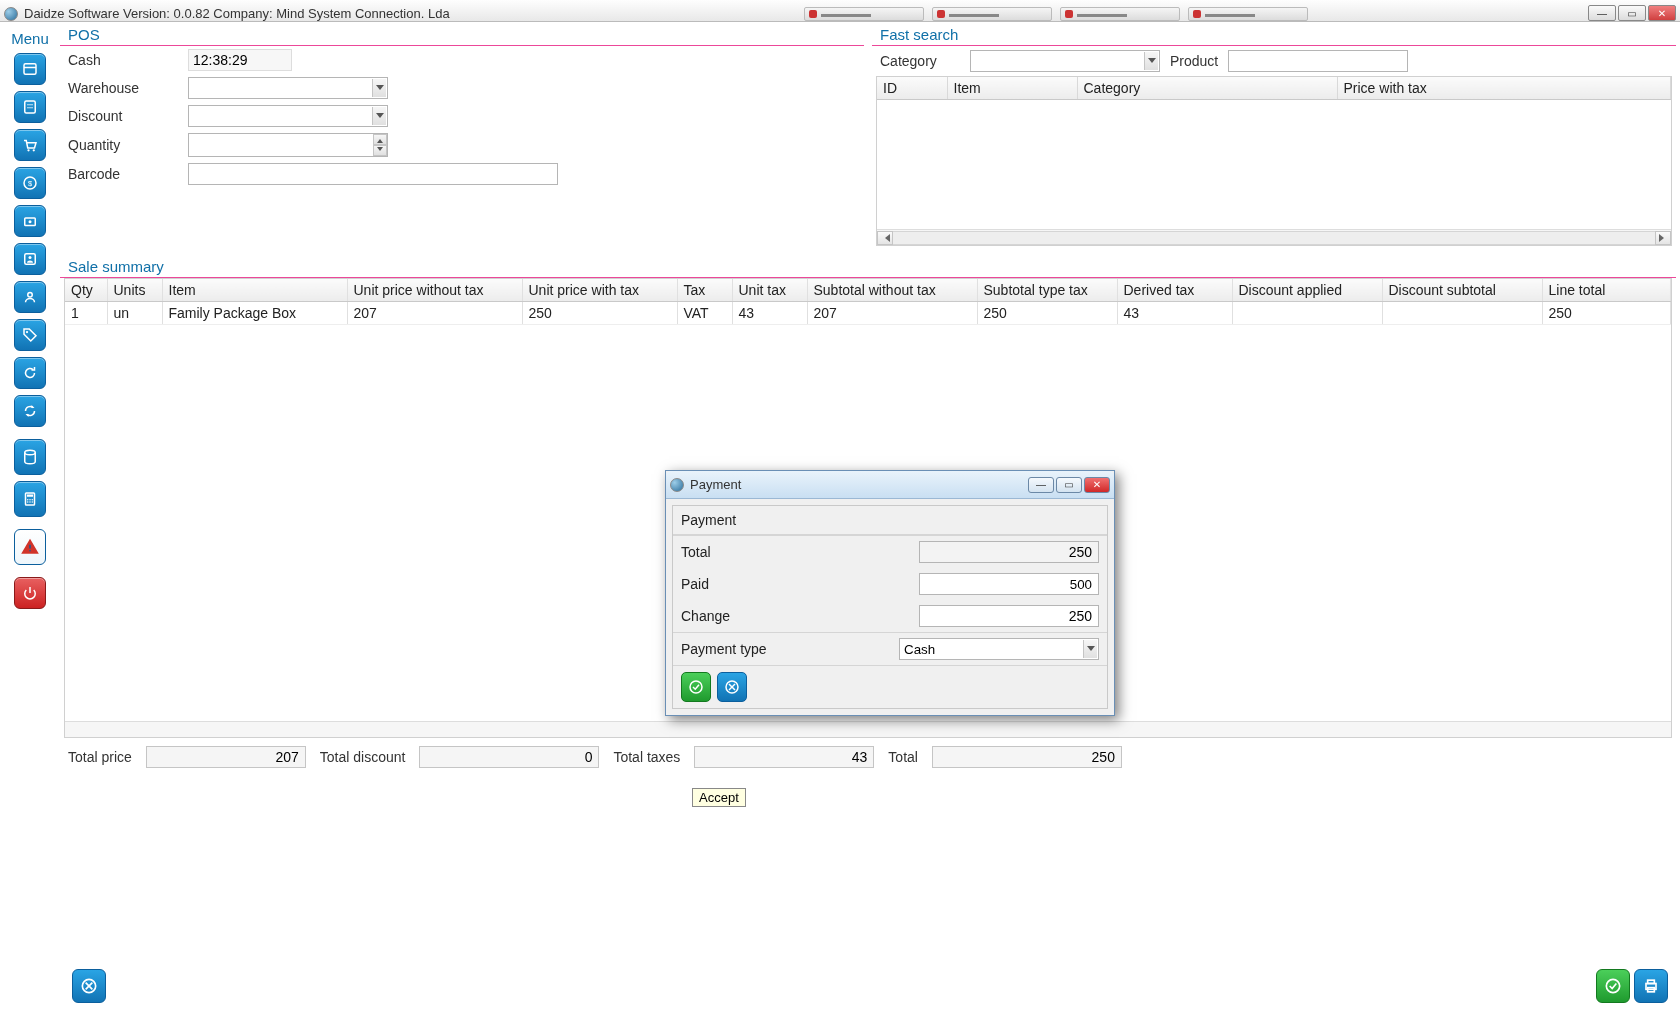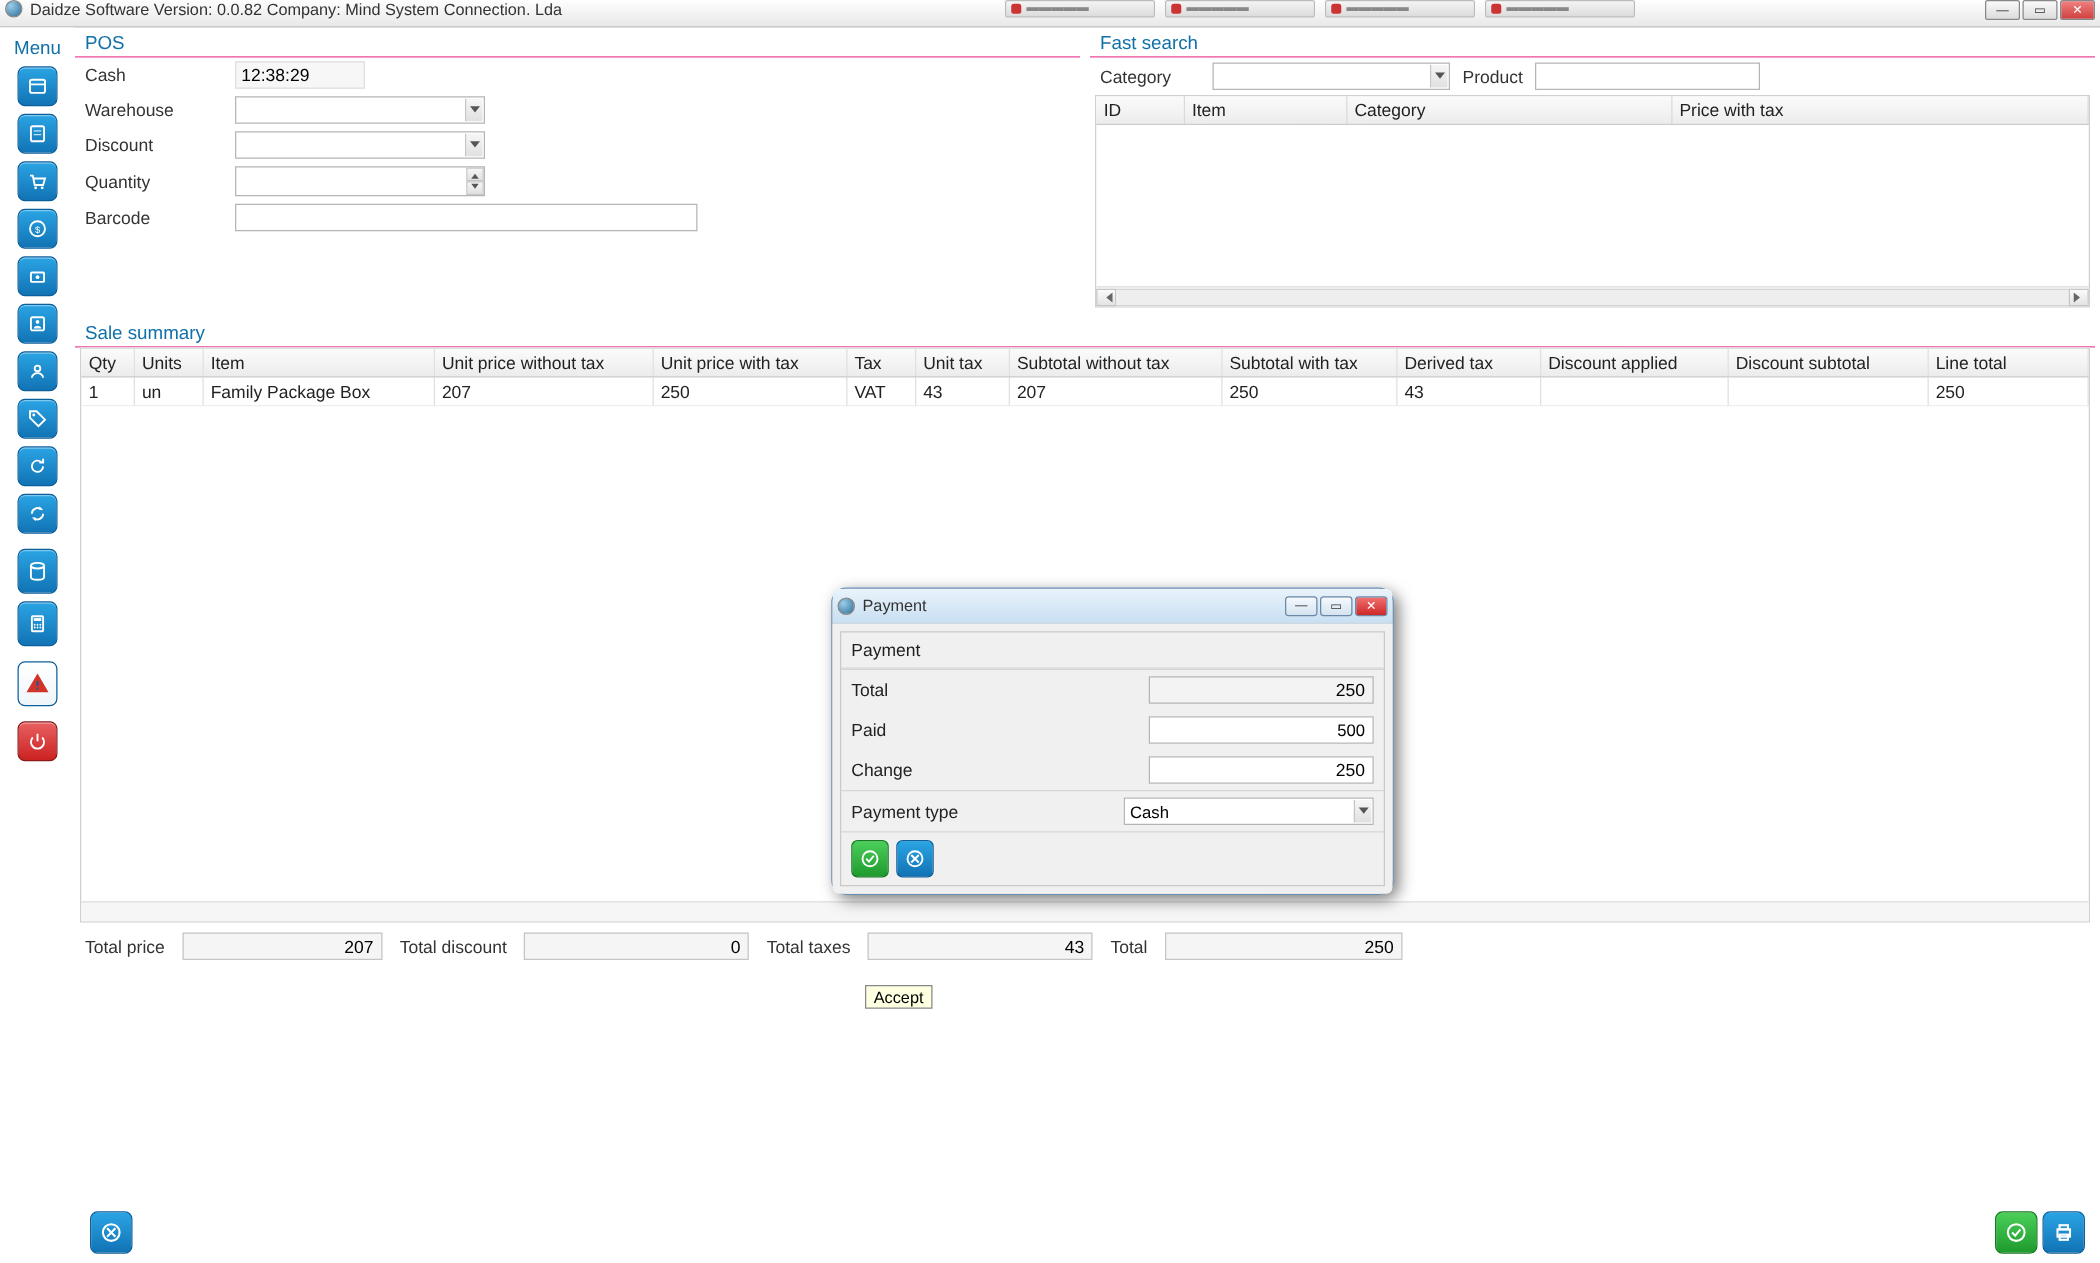--- a/index.html
+++ b/index.html
@@ -1,19 +1,19 @@
 <!DOCTYPE html>
 <html><head>
 <meta charset="utf-8">
 <style>
 * { box-sizing: border-box; margin: 0; padding: 0; }
 html, body { width: 1680px; height: 1010px; font-family: "Segoe UI", Tahoma, sans-serif; font-size: 14px; background: #fff; overflow: hidden; }
 
 
-.titlebar { height: 22px; background: linear-gradient(#fefefe, #e8e8e8); border-bottom: 1px solid #bbb; display: flex; align-items: flex-start; padding: 0 4px; color: #333; font-size: 13px; }
+.titlebar { height: 22px; background: linear-gradient(#fefefe, #e8e8e8); border-bottom: 1px solid #bbb; display: flex; align-items: flex-end; padding: 0 4px; color: #333; font-size: 13px; }
 .titlebar .app-icon { width: 14px; height: 14px; border: 1px solid #888; border-radius: 50%; background: radial-gradient(circle at 30% 30%, #9ccde8, #2b6e9b); margin-right: 6px; }
 .titlebar .spacer { flex: 1; }
 .titlebar .winbtns { display: flex; gap: 2px; }
 .titlebar .winbtn { width: 28px; height: 16px; border: 1px solid #888; border-radius: 2px; background: linear-gradient(#fafafa,#dcdcdc); display:flex; align-items:center; justify-content:center; font-size:10px; color:#333;}
 .titlebar .winbtn.close { background: linear-gradient(#f08080,#d04040); color:#fff;}
 .titlebar .tabthumbs { display:flex; gap:8px; margin-right: 280px; }
 .titlebar .thumb { width: 120px; height: 14px; background: linear-gradient(#f5f5f5,#dcdcdc); border:1px solid #bbb; border-radius:2px; position:relative; }
 .titlebar .thumb::before { content:''; position:absolute; left:4px; top:2px; width:8px; height:8px; background:#c33; border-radius:2px; }
 .titlebar .thumb .tt { position:absolute; left:16px; top:0; font-size:10px; color:#888; overflow:hidden; white-space:nowrap; width:100px; filter: blur(0.5px);}
 
@@ -82,21 +82,21 @@
 .totals label { color:#333; }
 .totals .ro { width: 160px; height: 22px; border:1px solid #c5c5c5; background:#f5f5f5; text-align:right; padding: 0 6px; line-height:20px; }
 
 
 .bottombar { position:absolute; left:60px; right:4px; bottom:4px; height: 40px; display:flex; align-items:center; justify-content:space-between; padding: 0 8px;}
 .actbtn { width:34px; height:34px; border:1px solid #0b5f9d; border-radius:6px; background: linear-gradient(#2aa4e4,#1173b4); display:flex; align-items:center; justify-content:center; margin-left:4px;}
 .actbtn.green { background: linear-gradient(#4bcf5a,#1f9a2e); border-color:#13791f; }
 .actbtn svg { width:20px; height:20px; }
 
 
-.dialog-wrap { position:absolute; left:665px; top:470px; width:450px; box-shadow: 4px 4px 12px rgba(0,0,0,.5); border-radius: 12px; border:1px solid #6a8fb5; background:#f0f0f0;}
+.dialog-wrap { position:absolute; left:665px; top:470px; width:450px; box-shadow: 4px 4px 12px rgba(0,0,0,.5); border-radius: 0; border:1px solid #6a8fb5; background:#f0f0f0;}
 .dialog-title { height:28px; background: linear-gradient(#e9f3fb,#c9dff2); border-bottom:1px solid #9bb8d4; border-radius: 5px 5px 0 0; display:flex; align-items:center; padding: 0 4px; font-size:13px; color:#333;}
 .dialog-title .app-icon { width:14px; height:14px; border-radius:50%; border:1px solid #888; background: radial-gradient(circle at 30% 30%, #9ccde8, #2b6e9b); margin-right:6px;}
 .dialog-title .spacer { flex:1; }
 .dialog-title .dbtns { display:flex; gap:2px; }
 .dialog-title .dbtn { width:26px; height:16px; border:1px solid #6b88a6; border-radius:3px; background:linear-gradient(#f5f9fd,#d4e3f0); display:flex; align-items:center; justify-content:center; font-size:10px;}
 .dialog-title .dbtn.close { background:linear-gradient(#f07070,#d02828); color:#fff;}
 .dialog-body { padding: 6px; background:#f0f0f0; border-radius: 0 0 5px 5px;}
 .dialog-inner { border:1px solid #c9c9c9; background:#f0f0f0;}
 .dialog-inner .sec-head { color:#1e1e1e; padding: 6px 8px; border-bottom:1px solid #d5d5d5;}
 .dialog-inner .drow { display:flex; align-items:center; padding: 5px 8px; }
@@ -333,21 +333,21 @@
           <thead>
               <tr>
             <th>Qty</th>
             <th>Units</th>
             <th>Item</th>
             <th>Unit price without tax</th>
             <th>Unit price with tax</th>
             <th>Tax</th>
             <th>Unit tax</th>
             <th>Subtotal without tax</th>
-            <th>Subtotal with tax</th>
+            <th>Subtotal type tax</th>
             <th>Derived tax</th>
             <th>Discount applied</th>
             <th>Discount subtotal</th>
             <th>Line total</th>
           </tr>
             </thead>
           <tbody>
             <tr>
               <td>1</td>
               <td>un</td>

